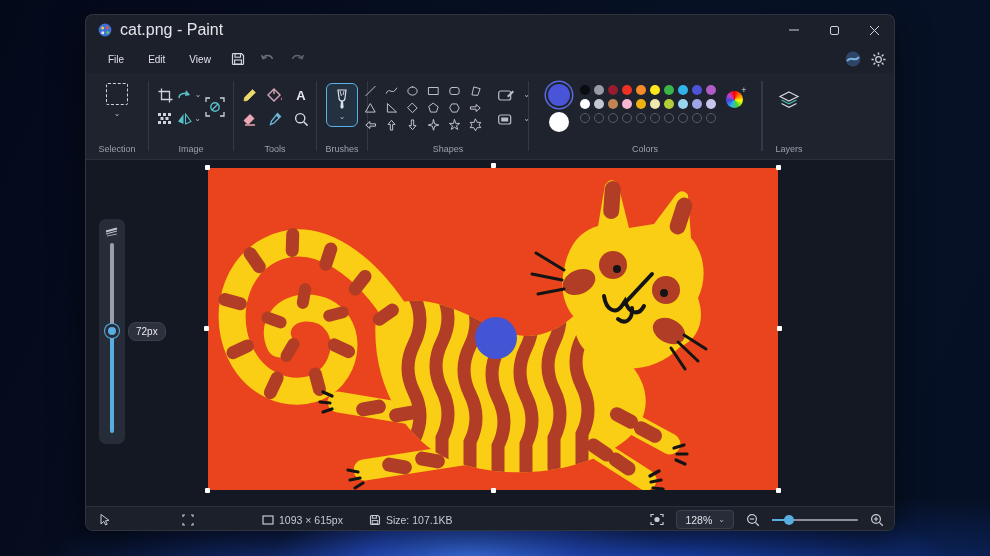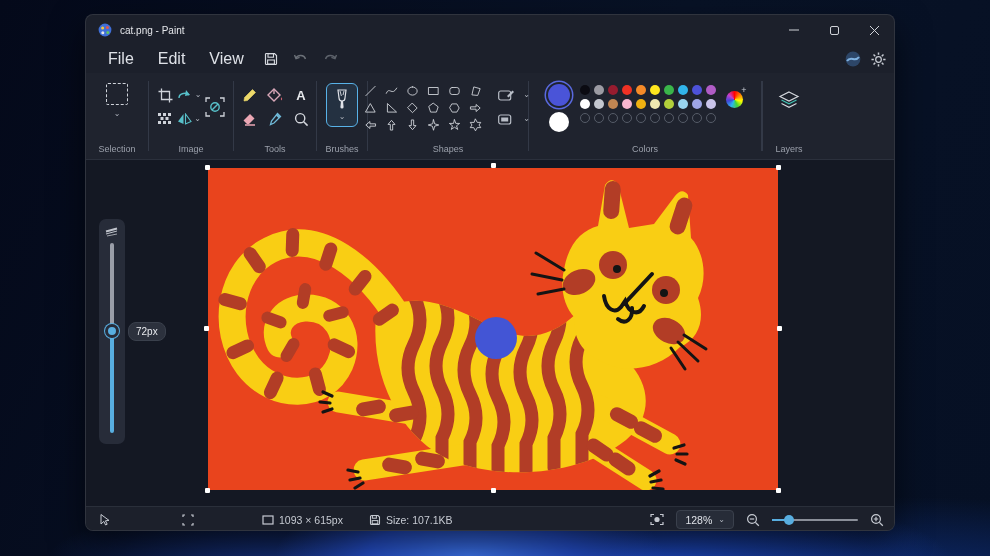--- a/index.html
+++ b/index.html
@@ -12,25 +12,25 @@
       radial-gradient(ellipse 260px 90px at 470px 150px, #3b72e8 0%, #234bc0 40%, rgba(10,26,80,0) 75%),
       radial-gradient(ellipse 420px 110px at 660px 160px, #1d49c4 0%, rgba(12,30,90,0) 70%),
       radial-gradient(ellipse 330px 90px at 280px 160px, #15307c 0%, rgba(8,20,60,0) 72%),
       radial-gradient(ellipse 500px 120px at 900px 175px, #0d2a6e 0%, rgba(8,20,60,0) 70%);
   }
   
   .win { position:absolute; left:85px; top:14px; width:810px; height:517px;
     background:#1c202b; border:1px solid rgba(255,255,255,.09); border-radius:8px;
     box-shadow:0 14px 34px rgba(0,0,0,.55); overflow:hidden; }
   .titlebar { position:relative; height:30px; display:flex; align-items:center; padding-left:12px; }
-  .title-text { font-size:10px; color:#e4e6ea; margin-left:8px; }
+  .title-text { font-size:16px; color:#e4e6ea; margin-left:8px; }
   .win-controls { position:absolute; right:0; top:0; height:30px; display:flex; }
   .win-btn { width:40px; height:30px; display:flex; align-items:center; justify-content:center; color:#cfd2d8; }
   .menubar { position:relative; height:28px; display:flex; align-items:center; padding-left:12px; gap:4px; }
-  .menu-item { font-size:16px; color:#dfe2e8; padding:4px 10px; border-radius:4px; }
+  .menu-item { font-size:10px; color:#dfe2e8; padding:4px 10px; border-radius:4px; }
   .mini-icon { width:26px; height:22px; display:flex; align-items:center; justify-content:center; border-radius:4px; }
   .menubar-right { position:absolute; right:8px; top:0; height:28px; display:flex; align-items:center; gap:10px; }
   
   .ribbon { position:relative; height:87px; display:flex; align-items:stretch; background:#1f232e; border-bottom:1px solid #2b303c; }
   .rsec { position:relative; display:flex; flex-direction:column; align-items:center; justify-content:flex-start; padding-top:10px; }
   .rsec-label { position:absolute; bottom:5px; width:100%; text-align:center; font-size:9px; color:#9ba0ab;margin-top:20px; }
   .rdiv { width:1px; background:#333947; margin:8px 0; }
   .dashed-sq { width:22px; height:22px; border:1.4px dashed #cfd3da; border-radius:2px; }
   .chev { font-size:8px; color:#aeb3bc; line-height:8px; }
   .igrid { display:grid; grid-template-columns:22px 26px 26px; grid-template-rows:24px 24px; align-items:center; justify-items:center; }

